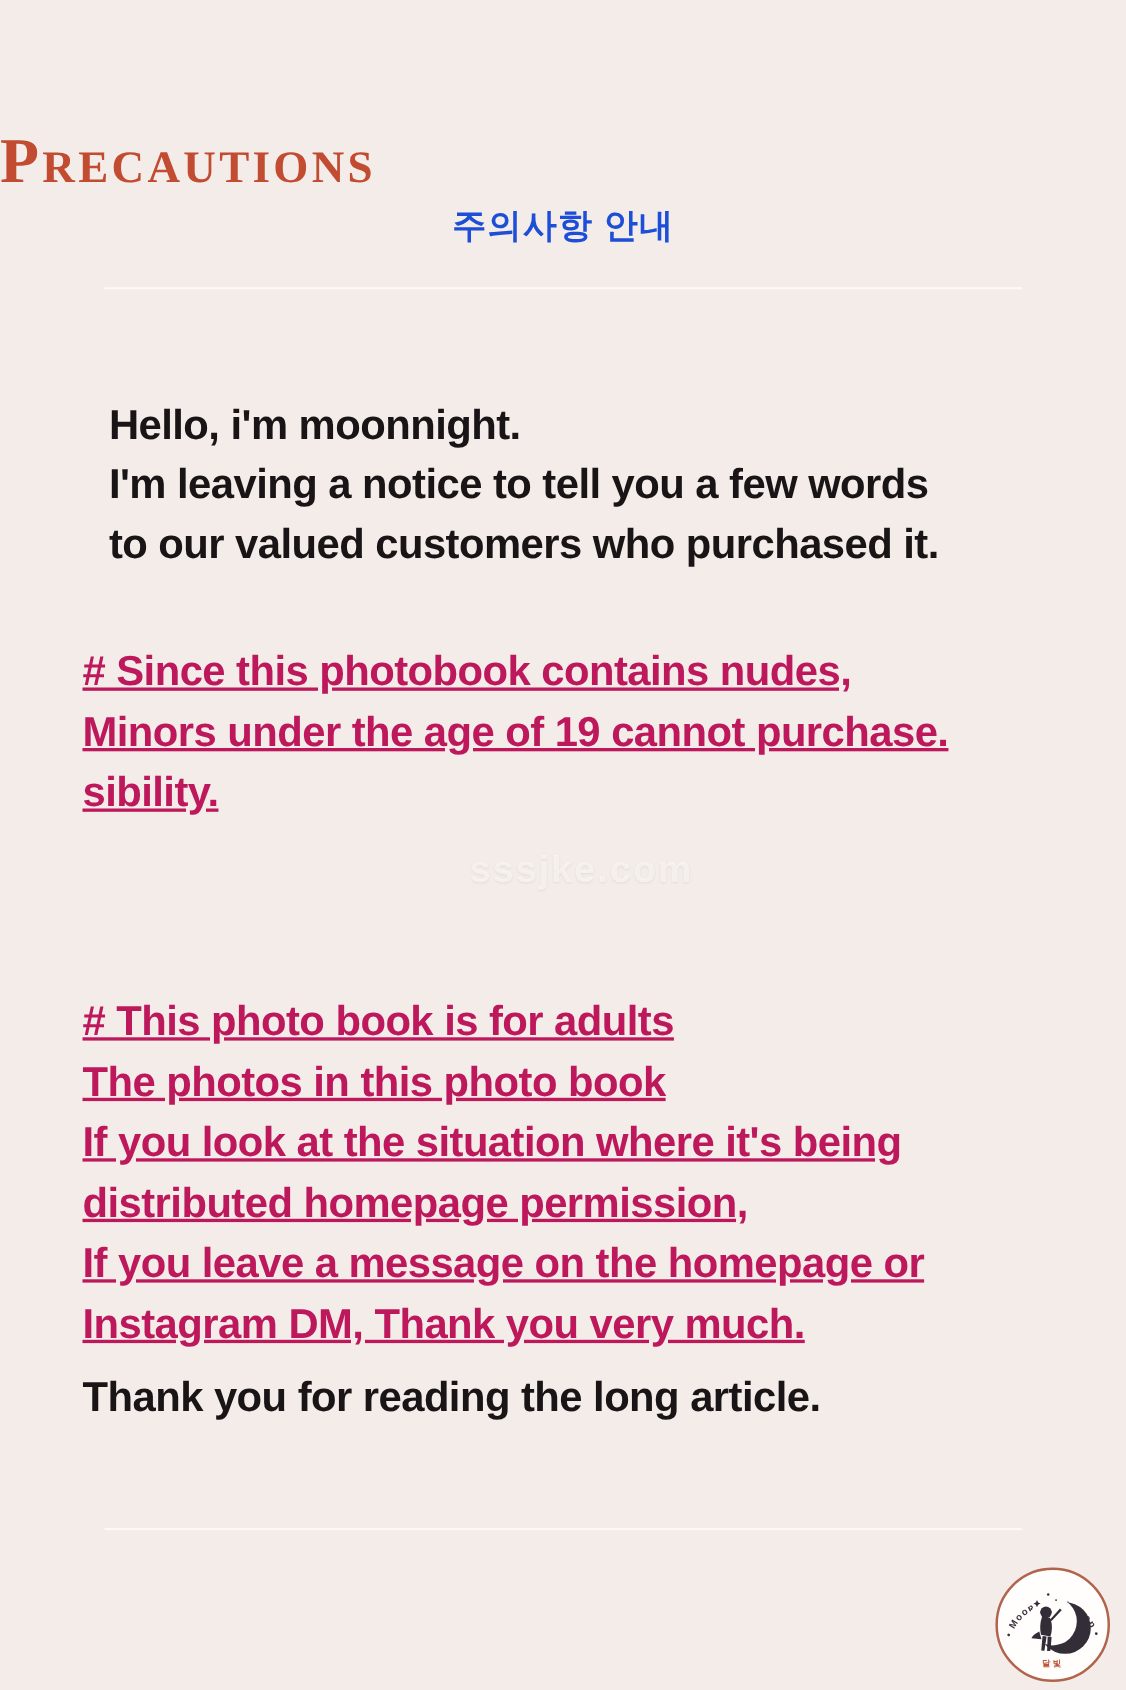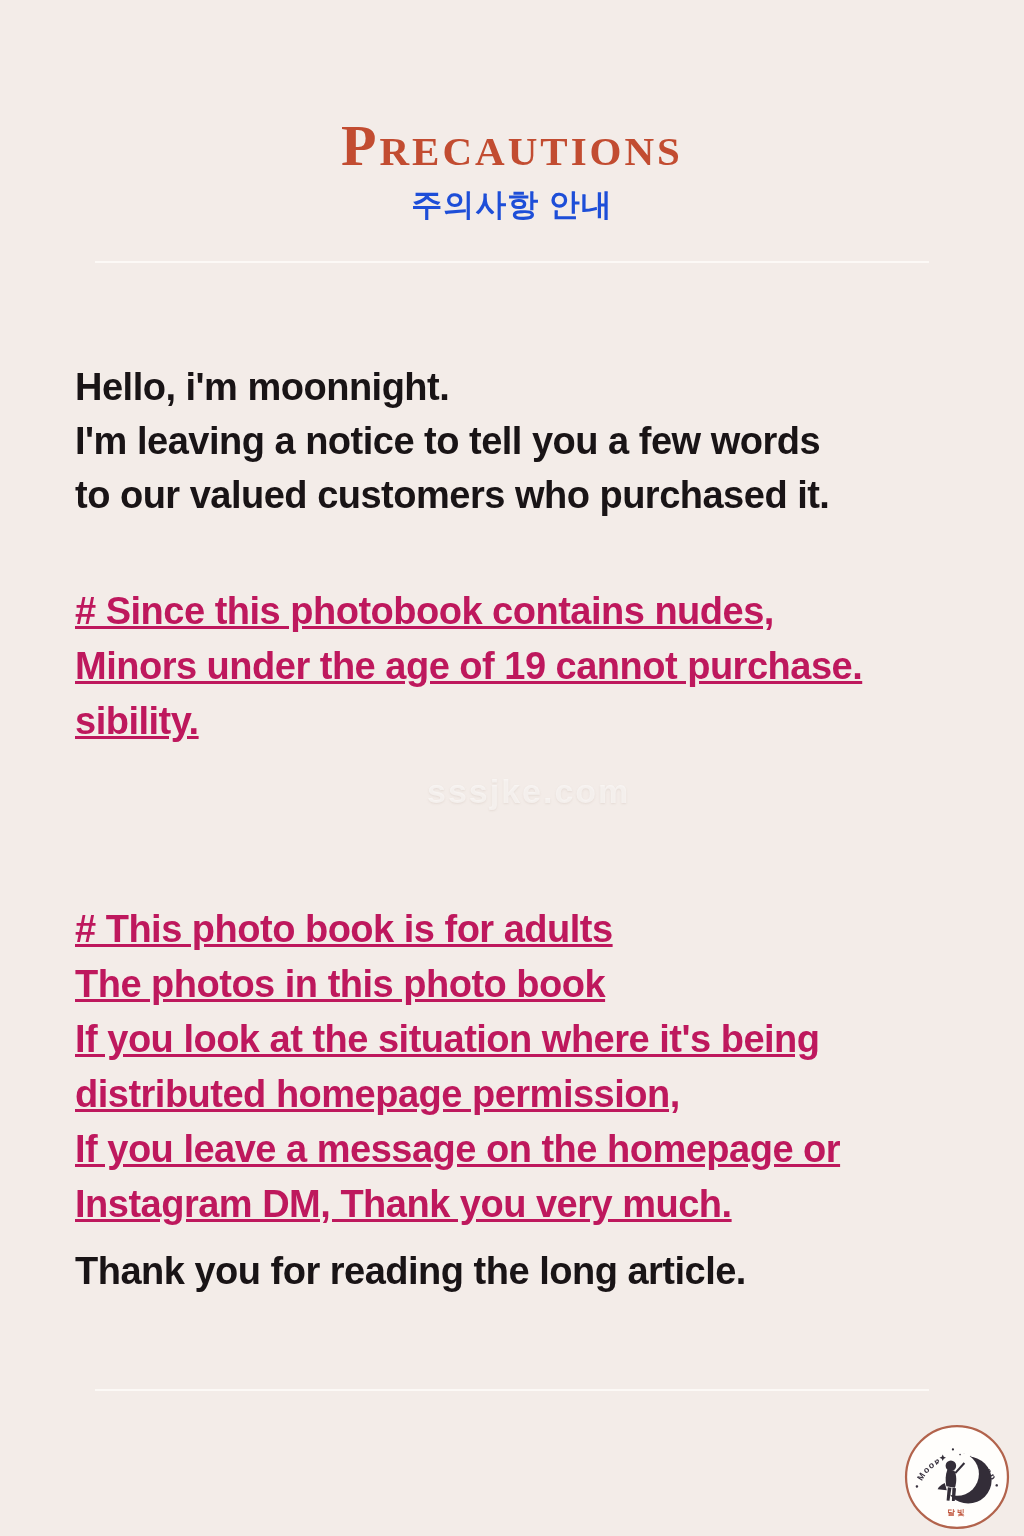--- a/index.html
+++ b/index.html
@@ -12,21 +12,21 @@
     background: #f3ece8;
     position: relative;
     overflow: hidden;
     font-family: "Liberation Sans", sans-serif;
   }
   .page-title {
     position: absolute;
     top: 112px;
     left: 0;
     width: 100%;
-    text-align: center;
+    text-align: left;
     font-family: "Liberation Serif", serif;
     font-variant: small-caps;
     font-weight: 700;
     font-size: 58px;
     letter-spacing: 3px;
     color: #c24c31;
   }
   .page-subtitle {
     position: absolute;
     top: 184px;
@@ -54,21 +54,21 @@
     width: 900px;
     font-weight: 700;
     font-size: 38px;
     line-height: 54px;
     letter-spacing: -0.5px;
     white-space: nowrap;
   }
   .black-text { color: #191416; }
   .orange-text { color: #be185d; text-decoration: underline; }
 
-  .intro-block   { top: 360px; }
+  .intro-block   { top: 360px; margin-left: 24px; }
   .notice1-block { top: 584px; line-height: 55px; }
   .notice2-block { top: 858px; line-height: 55px; margin-top: 44px; }
   .closing-block { top: 1244px; }
 
   .watermark {
     position: absolute;
     top: 772px;
     left: 412px;
     font-weight: 700;
     font-size: 34px;

